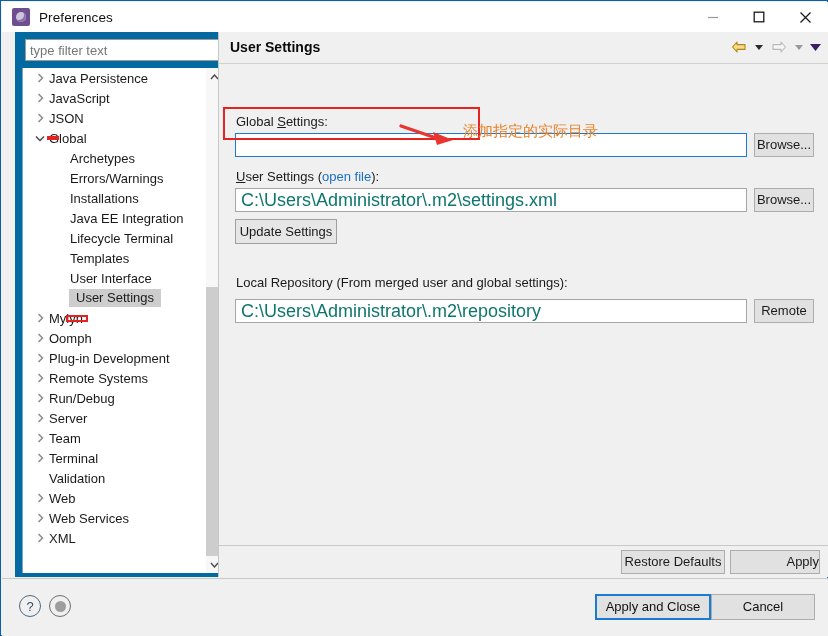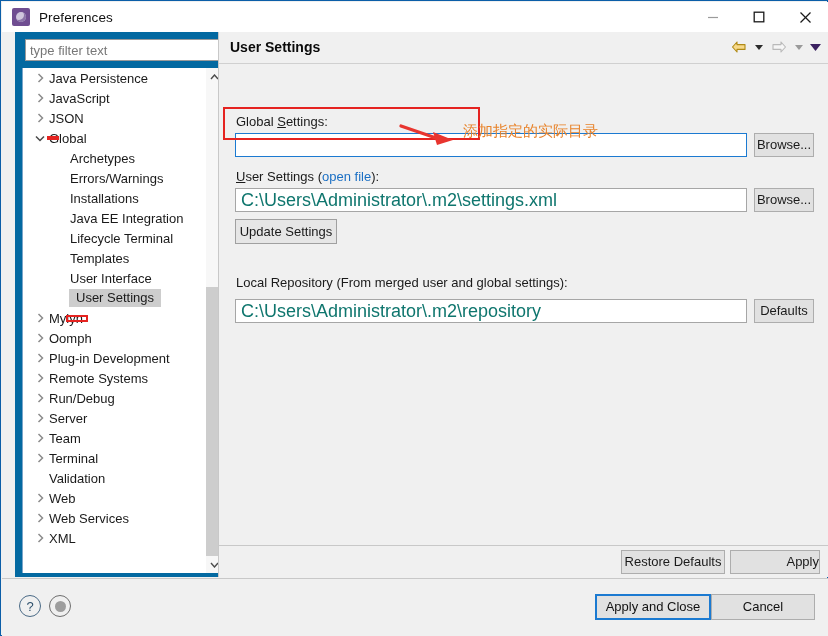--- a/index.html
+++ b/index.html
@@ -583,21 +583,21 @@
       <div id="red-arrow">
         <svg width="58" height="26" viewBox="0 0 58 26">
           <path d="M2,4 L40,17" stroke="#e8352f" stroke-width="3.2" stroke-linecap="round" fill="none"></path>
           <polygon points="54,18 34,10 38,23" fill="#e8352f"></polygon>
         </svg>
       </div>
       <div id="cn-note">添加指定的实际目录</div>
 
       <div class="f-label" style="left:17px; top:211px;">Local Repository (From merged user and global settings):</div>
       <input class="f-input plain" style="left: 16px; top: 235px; width: 512px;" type="text" readonly="" value="C:\Users\Administrator\.m2\repository">
-      <button class="btn" style="left:535px; top:235px; width:60px;">Defaults</button>
+      <button class="btn" style="left:535px; top:235px; width:60px;">Remote</button>
     </div>
 
     <div id="apply-bar">
       <button class="btn" style="left:402px; top:4px; width:104px;">Restore Defaults</button>
       <button class="btn" style="left:511px; top:4px; width:90px;text-align:right;">Apply</button>
     </div>
   </div>
 
   <div id="bottombar"></div>
   <div id="help-icon" class="round-icon">?</div>

